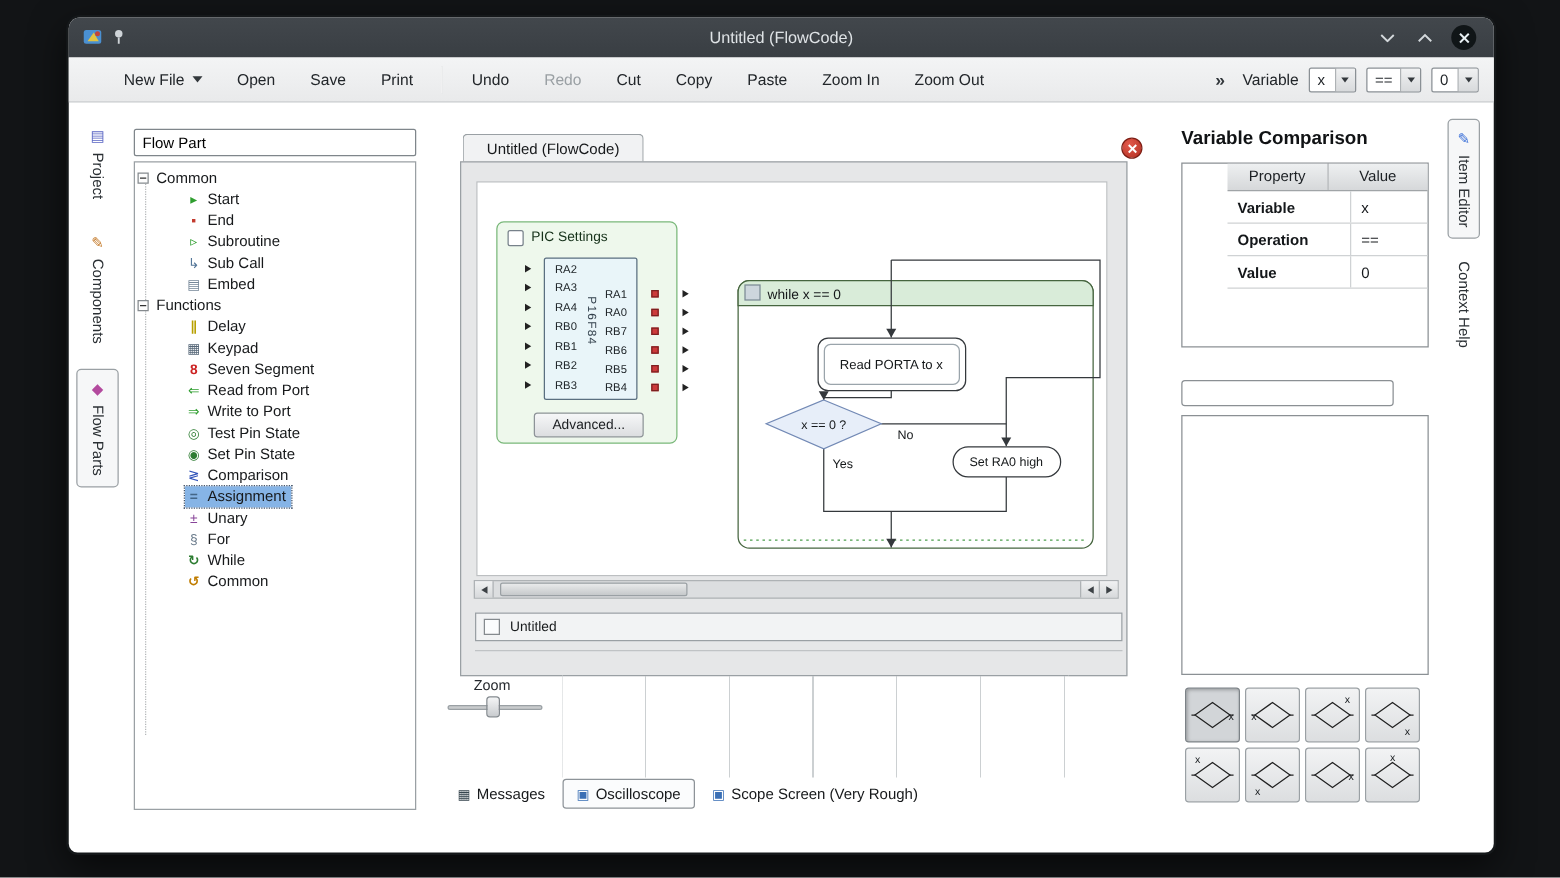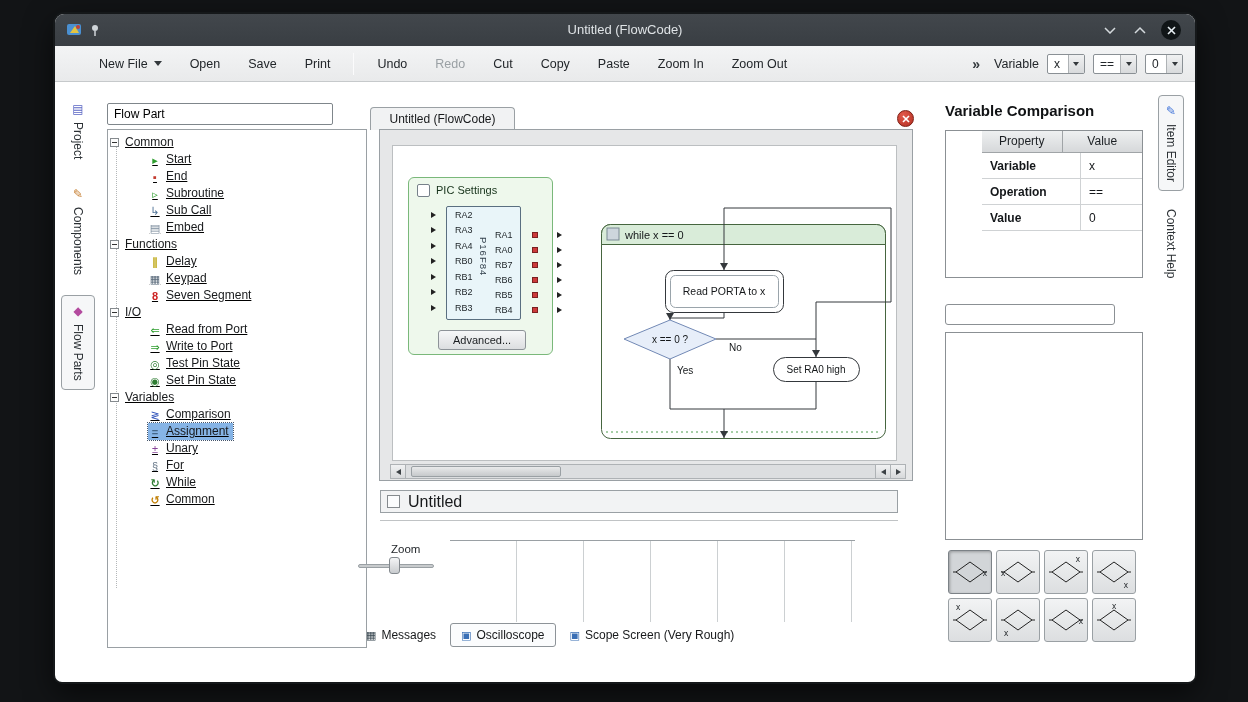--- a/index.html
+++ b/index.html
@@ -55,22 +55,22 @@
   }
   .ltab .tabicon { font-size:12px; writing-mode:horizontal-tb; }
   .ltab.sel { background:#f6f7f8; border:1px solid #9aa0a4; }
   
   .lfilter {
     position:absolute; left:52px; top:89px; width:226px; height:22px;
     border:1px solid #7f868b; background:#fff; font-size:12px; padding:0 6px;
     font-family:inherit; border-radius:2px;
   }
   .treebox {
-    position:absolute; left:52px; top:115px; width:260px; height:519px;
-    background:#fff; border:1px solid #9aa0a4; overflow:hidden; padding-top:4px;text-decoration:underline;
+    position:absolute; left:52px; top:115px; width:226px; height:519px;
+    background:#fff; border:1px solid #9aa0a4; overflow:hidden; padding-top:4px;
   }
   .tguide { position:absolute; left:8px; top:10px; height:448px; border-left:1px dotted #b4b7b9; }
   .trow { height:17px; line-height:17px; font-size:12px; color:#17191b; display:flex; align-items:center; position:relative; }
   .trow.g { padding-left:2px; }
   .trow.c { padding-left:40px; }
   .exp { width:9px; height:9px; border:1px solid #858a8e; background:#fdfdfd; display:inline-block; position:relative; margin-right:6px; flex:none; }
   .exp i { position:absolute; left:1px; right:1px; top:3px; border-top:1px solid #333; }
   .ticon { width:14px; flex:none; text-align:center; font-size:11px; margin-right:4px; line-height:14px; }
   .selwrap { display:flex; align-items:center; background:#86b4e6; outline:1px dotted #44546a; padding-right:4px; }
   .c-start{color:#2f9e2f}.c-end{color:#c33a2e}.c-sub{color:#2f9e2f}.c-subcall{color:#557799}
@@ -83,21 +83,21 @@
     position:absolute; left:315px; top:93px; width:145px; height:23px;
     background:#f1f2f3; border:1px solid #9aa0a4; border-bottom:none;
     border-radius:4px 4px 0 0; text-align:center; font-size:12px; line-height:22px; color:#17191b;
   }
   .ctab-close {
     position:absolute; left:842px; top:96px; width:17px; height:17px; border-radius:50%;
     background:radial-gradient(circle at 35% 30%, #e2594b, #b32f22); border:1px solid #7c1d13;
     display:flex; align-items:center; justify-content:center;
   }
   .cframe {
-    position:absolute; left:324px; top:115px; width:534px; height:352px;
+    position:absolute; left:313px; top:115px; width:534px; height:412px;
     border:1px solid #9aa0a4; background:#e6e7e8;
   }
   .cpage { position:absolute; left:12px; top:15px; width:505px; height:316px; background:#fff; border:1px solid #bcbfc1; }
   .flowsvg { position:absolute; left:0; top:0; width:505px; height:316px; pointer-events:none; }
   .flowsvg text { font-family:"Liberation Sans","DejaVu Sans",sans-serif; fill:#15181a; }
   
   .picbox {
     position:absolute; left:15px; top:31px; width:145px; height:178px;
     background:#eef8ec; border:1px solid #7ab87a; border-radius:6px;
   }
@@ -119,26 +119,26 @@
   .sbtn { width:15px; background:linear-gradient(#f0f1f2,#d7d9db); border-right:1px solid #aeb2b5; display:flex; align-items:center; justify-content:center; flex:none; }
   .sbtn.r { border-right:none; border-left:1px solid #aeb2b5; }
   .strack { flex:1; position:relative; }
   .sthumb { position:absolute; left:5px; top:1px; height:11px; width:150px; background:linear-gradient(#e9eaeb,#c6c9cb); border:1px solid #9aa0a4; border-radius:2px; }
   .tri { width:0; height:0; }
   .tri.left { border-top:3.5px solid transparent; border-bottom:3.5px solid transparent; border-right:5px solid #3c4145; }
   .tri.right { border-top:3.5px solid transparent; border-bottom:3.5px solid transparent; border-left:5px solid #3c4145; }
   
   .pagebar {
     position:absolute; left:325px; top:476px; width:518px; height:23px;
-    background:#f2f3f4; border:1px solid #9aa0a4; display:flex; align-items:center; gap:8px; padding:0 6px; font-size:16px; color:#17191b;
+    background:#f2f3f4; border:1px solid #9aa0a4; display:flex; align-items:center; gap:8px; padding:0 6px; font-size:11px; color:#17191b;
   }
   .pageicon { width:13px; height:13px; background:#fbfcfd; border:1px solid #858a8e; }
   .pagebar-line { position:absolute; left:325px; top:506px; width:518px; height:1px; background:#c0c3c5; }
   
-  .zoomlbl { position:absolute; left:324px; top:529px; font-size:11.5px; color:#24282c;margin-left:12px; }
+  .zoomlbl { position:absolute; left:324px; top:529px; font-size:11.5px; color:#24282c; }
   .slider-groove { position:absolute; left:303px; top:550px; width:76px; height:4px; background:#c8cbcd; border:1px solid #9aa0a4; border-radius:2px; }
   .slider-handle { position:absolute; left:334px; top:543px; width:11px; height:17px; background:linear-gradient(#f4f5f6,#c9cccf); border:1px solid #83898e; border-radius:3px; }
   .scope {
     position:absolute; left:395px; top:526px; width:405px; height:82px; background:#fff;
     border-top:1px solid #9aa0a4;
     background-image:repeating-linear-gradient(90deg, transparent 0 66px, #ccd0d2 66px 67px);
   }
   .btabs { position:absolute; left:303px; top:609px; display:flex; align-items:center; gap:6px; }
   .btab { display:flex; align-items:center; gap:5px; padding:4px 8px; font-size:12px; color:#17191b; }
   .btab .bicon { font-size:11px; }
@@ -310,47 +310,35 @@
         <span>Delay</span>
       </div>
     <div class="trow c">
         <span class="ticon c-keypad">▦</span>
         <span>Keypad</span>
       </div>
     <div class="trow c">
         <span class="ticon c-seven">8</span>
         <span>Seven Segment</span>
       </div>
-    <div class="trow g">
-        <span class="exp">
-          <i></i>
-        </span>
-        <span>I/O</span>
-      </div>
     <div class="trow c">
         <span class="ticon c-read">⇐</span>
         <span>Read from Port</span>
       </div>
     <div class="trow c">
         <span class="ticon c-write">⇒</span>
         <span>Write to Port</span>
       </div>
     <div class="trow c">
         <span class="ticon c-test">◎</span>
         <span>Test Pin State</span>
       </div>
     <div class="trow c">
         <span class="ticon c-set">◉</span>
         <span>Set Pin State</span>
-      </div>
-    <div class="trow g">
-        <span class="exp">
-          <i></i>
-        </span>
-        <span>Variables</span>
       </div>
     <div class="trow c">
         <span class="ticon c-cmp">≷</span>
         <span>Comparison</span>
       </div>
     <div class="trow c">
         <span class="selwrap">
           <span class="ticon c-asn">=</span>
           <span>Assignment</span>
         </span>

